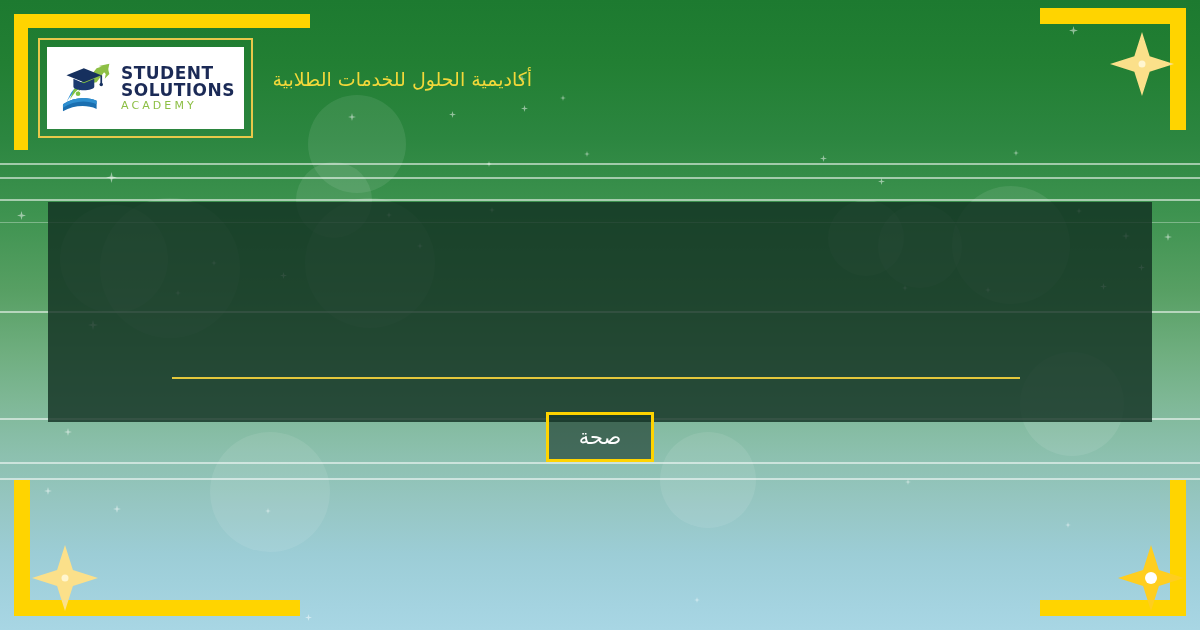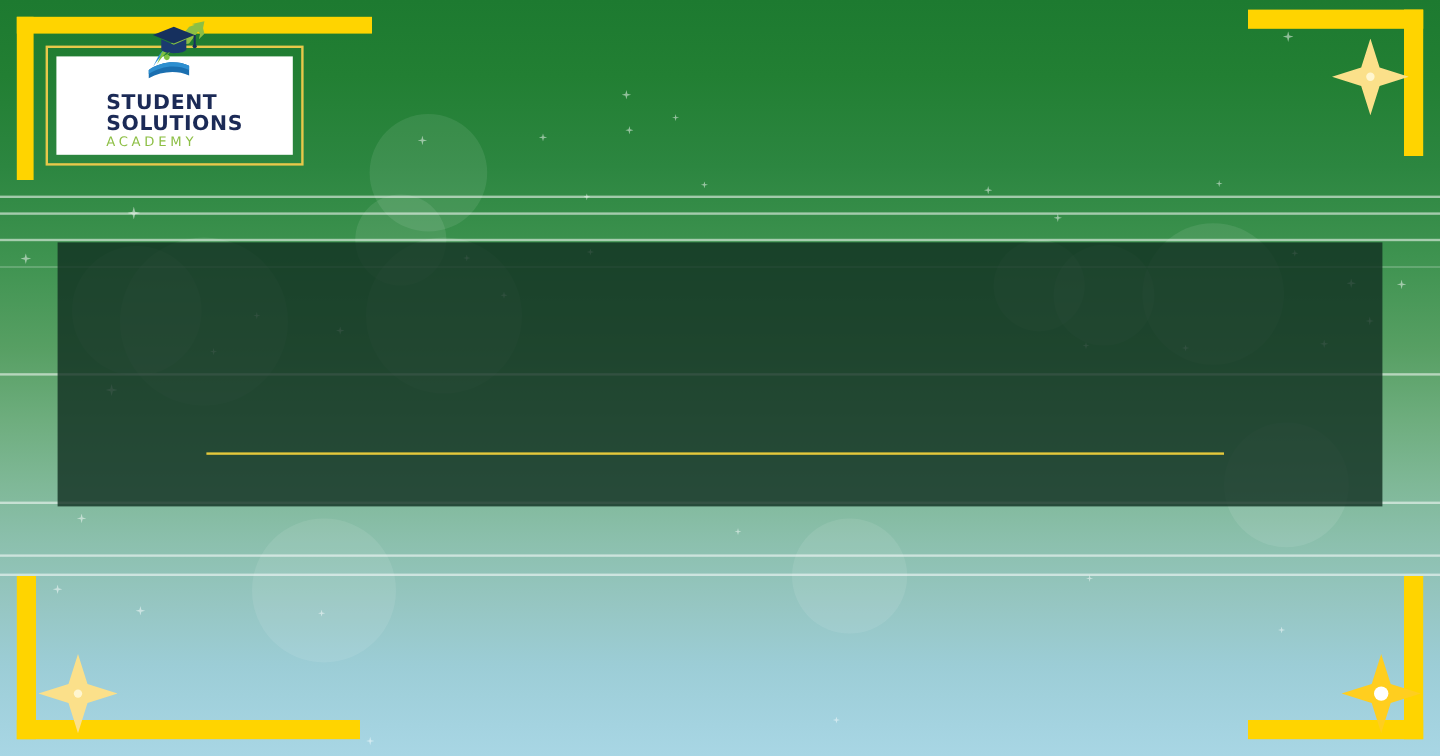--- a/index.html
+++ b/index.html
@@ -118,24 +118,23 @@
     border: 2px solid #E8C84A;
     padding: 7px;
     background: transparent;
   }
   .logo-card {
     width: 100%;
     height: 100%;
     background: #ffffff;
     display: flex;
     align-items: center;
-    justify-content: flex-end;
+    justify-content: center;
     gap: 7px;
     padding: 5px 8px;
-    flex-direction: column;
   }
   .logo-mark { width: 58px; height: 58px; flex: 0 0 auto; }
   .logo-text {
     display: flex;
     flex-direction: column;
     line-height: 1.0;
   }
   .logo-text .l1, .logo-text .l2 {
     font-family: "DejaVu Sans", "Liberation Sans", sans-serif;
     font-weight: 700;
@@ -409,20 +408,23 @@
   </div>
   <div class="star" style="left:1118px;top:545px;width:66px;height:66px;">
     <span class="pt" style="background:#FFCE1F;"></span>
     <span class="dot" style="width:12px;height:12px;background:#ffffff;"></span>
   </div>
 
   <div class="panel"></div>
 
   <div class="title-underline"></div>
 
+  <div class="badge">
+    <span>صحة</span>
+  </div>
 
   <div class="logo-frame">
     <div class="logo-card">
       <span class="logo-mark">
         <svg viewBox="0 0 100 100" width="58" height="58" aria-hidden="true">
           <path d="M12 78 C30 66 52 64 70 72 L70 86 C52 78 30 80 12 90 Z" fill="#1B6FB0"></path>
           <path d="M12 78 C30 66 52 64 70 72 L70 78 C52 70 30 72 12 84 Z" fill="#2E8FD0"></path>
           <path d="M18 74 C30 54 46 44 62 40 L70 30 C70 30 44 34 26 58 Z" fill="#2C8FD6"></path>
           <path d="M24 70 C36 50 52 40 66 36 L74 26 C74 26 48 30 30 54 Z" fill="#7FC242"></path>
           <path d="M30 66 C42 50 56 42 70 40 L88 16 L84 34 L92 26 L88 10 L70 16 Z" fill="#8DBF45"></path>
@@ -435,15 +437,16 @@
         </svg>
       </span>
       <span class="logo-text">
         <span class="l1">STUDENT</span>
         <span class="l2">SOLUTIONS</span>
         <span class="l3">ACADEMY</span>
       </span>
     </div>
   </div>
 
+  <div class="brand-ar">أكاديمية الحلول للخدمات الطلابية</div>
 
 
 </div>
 
 </body></html>

